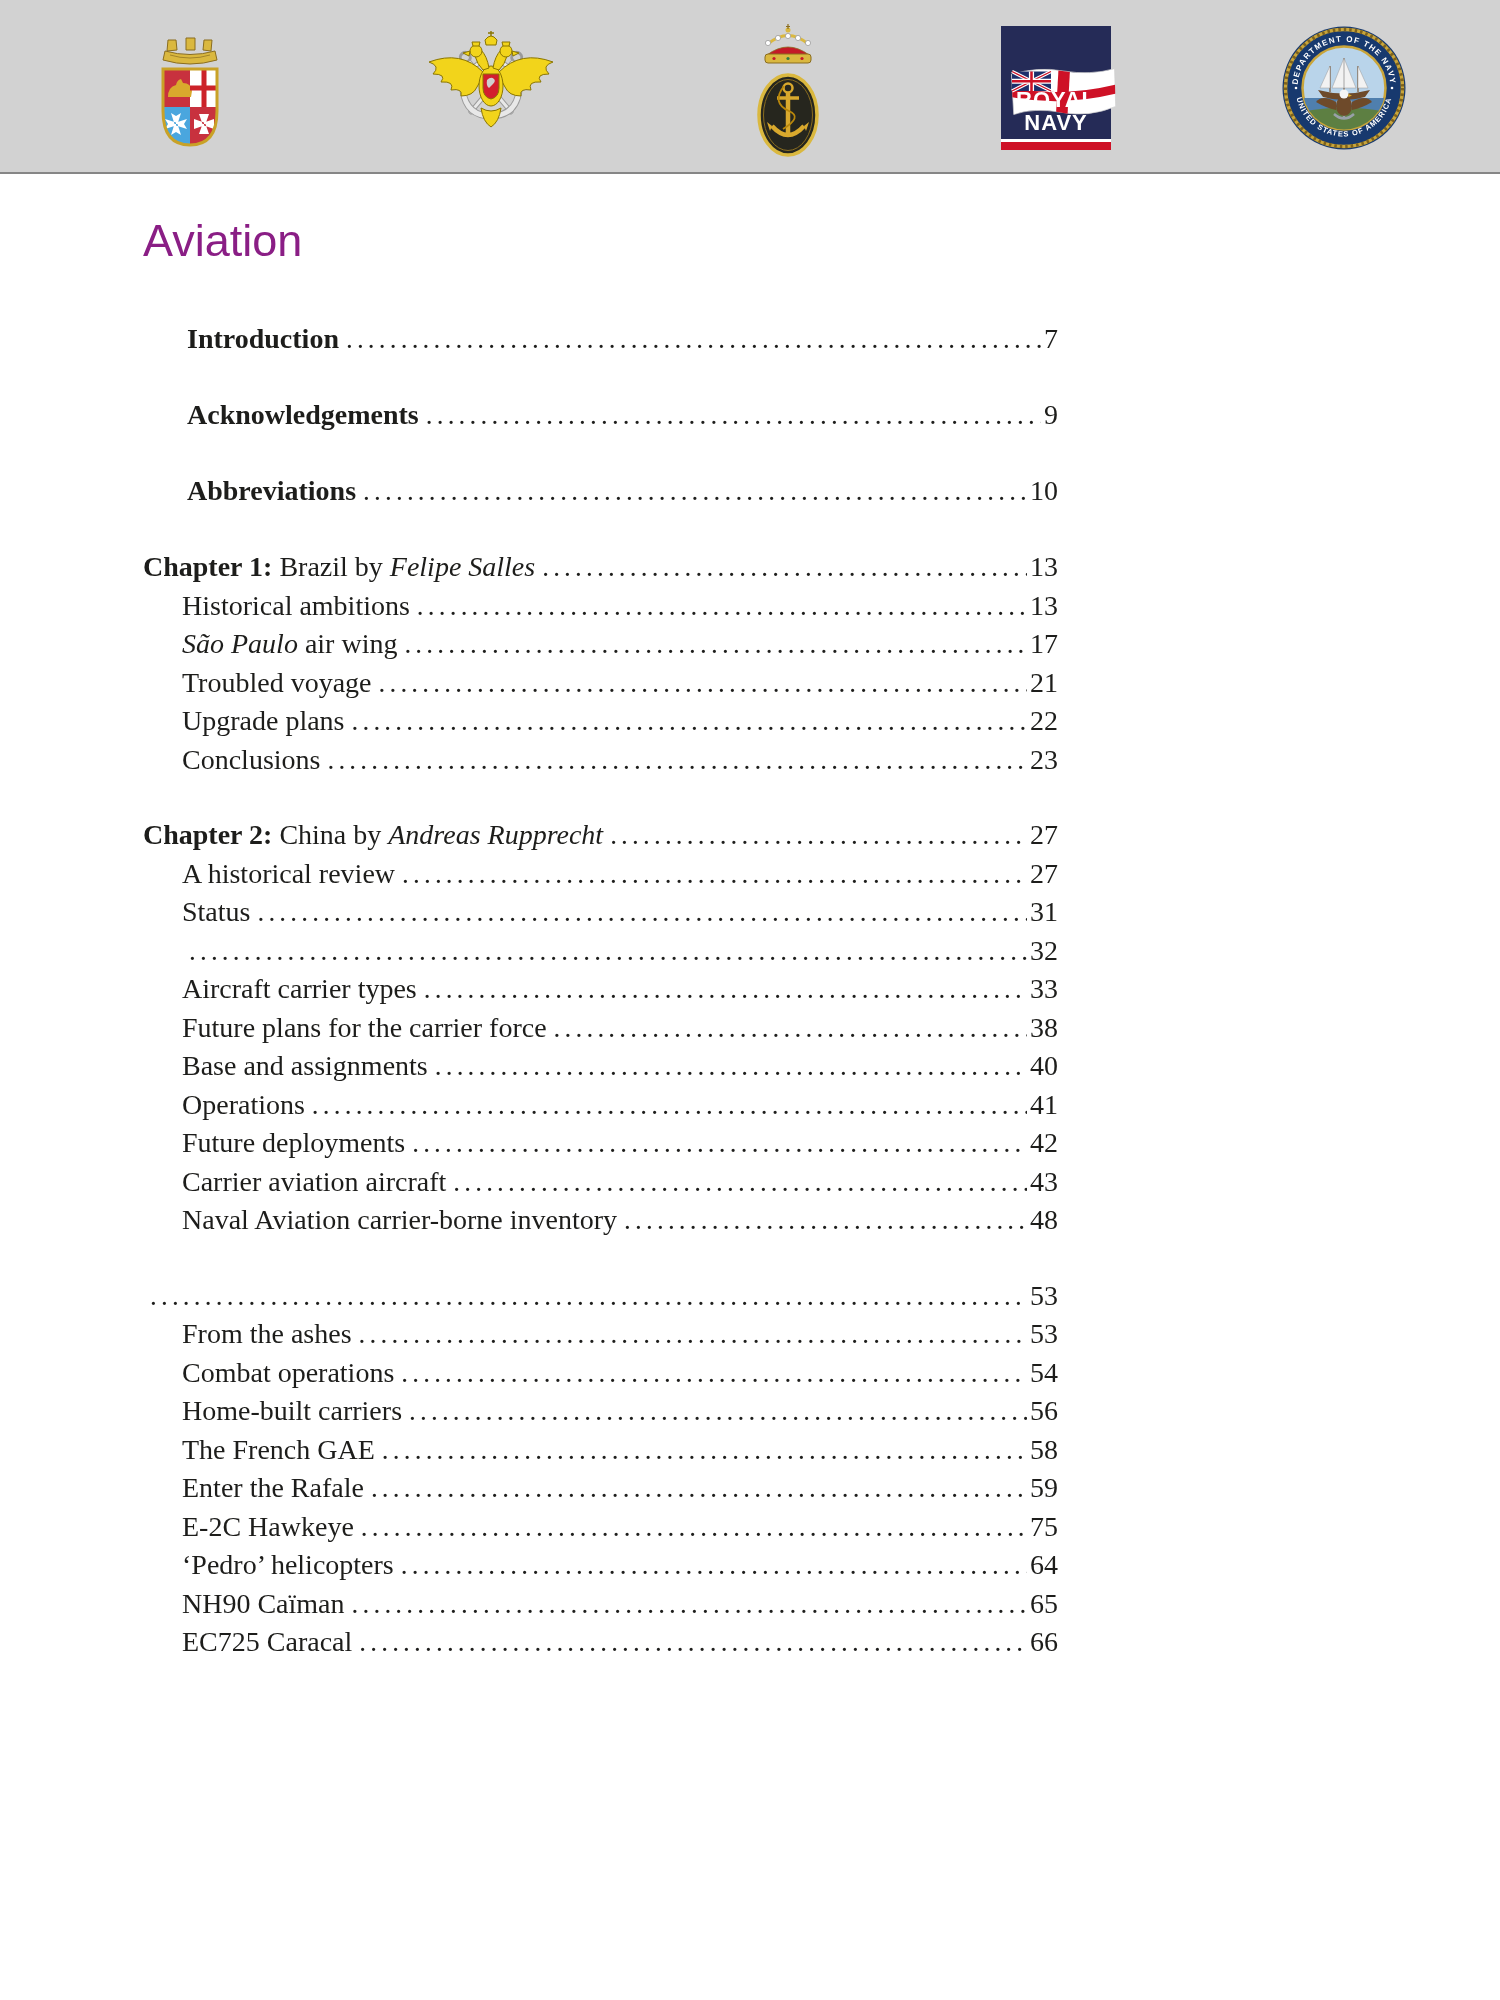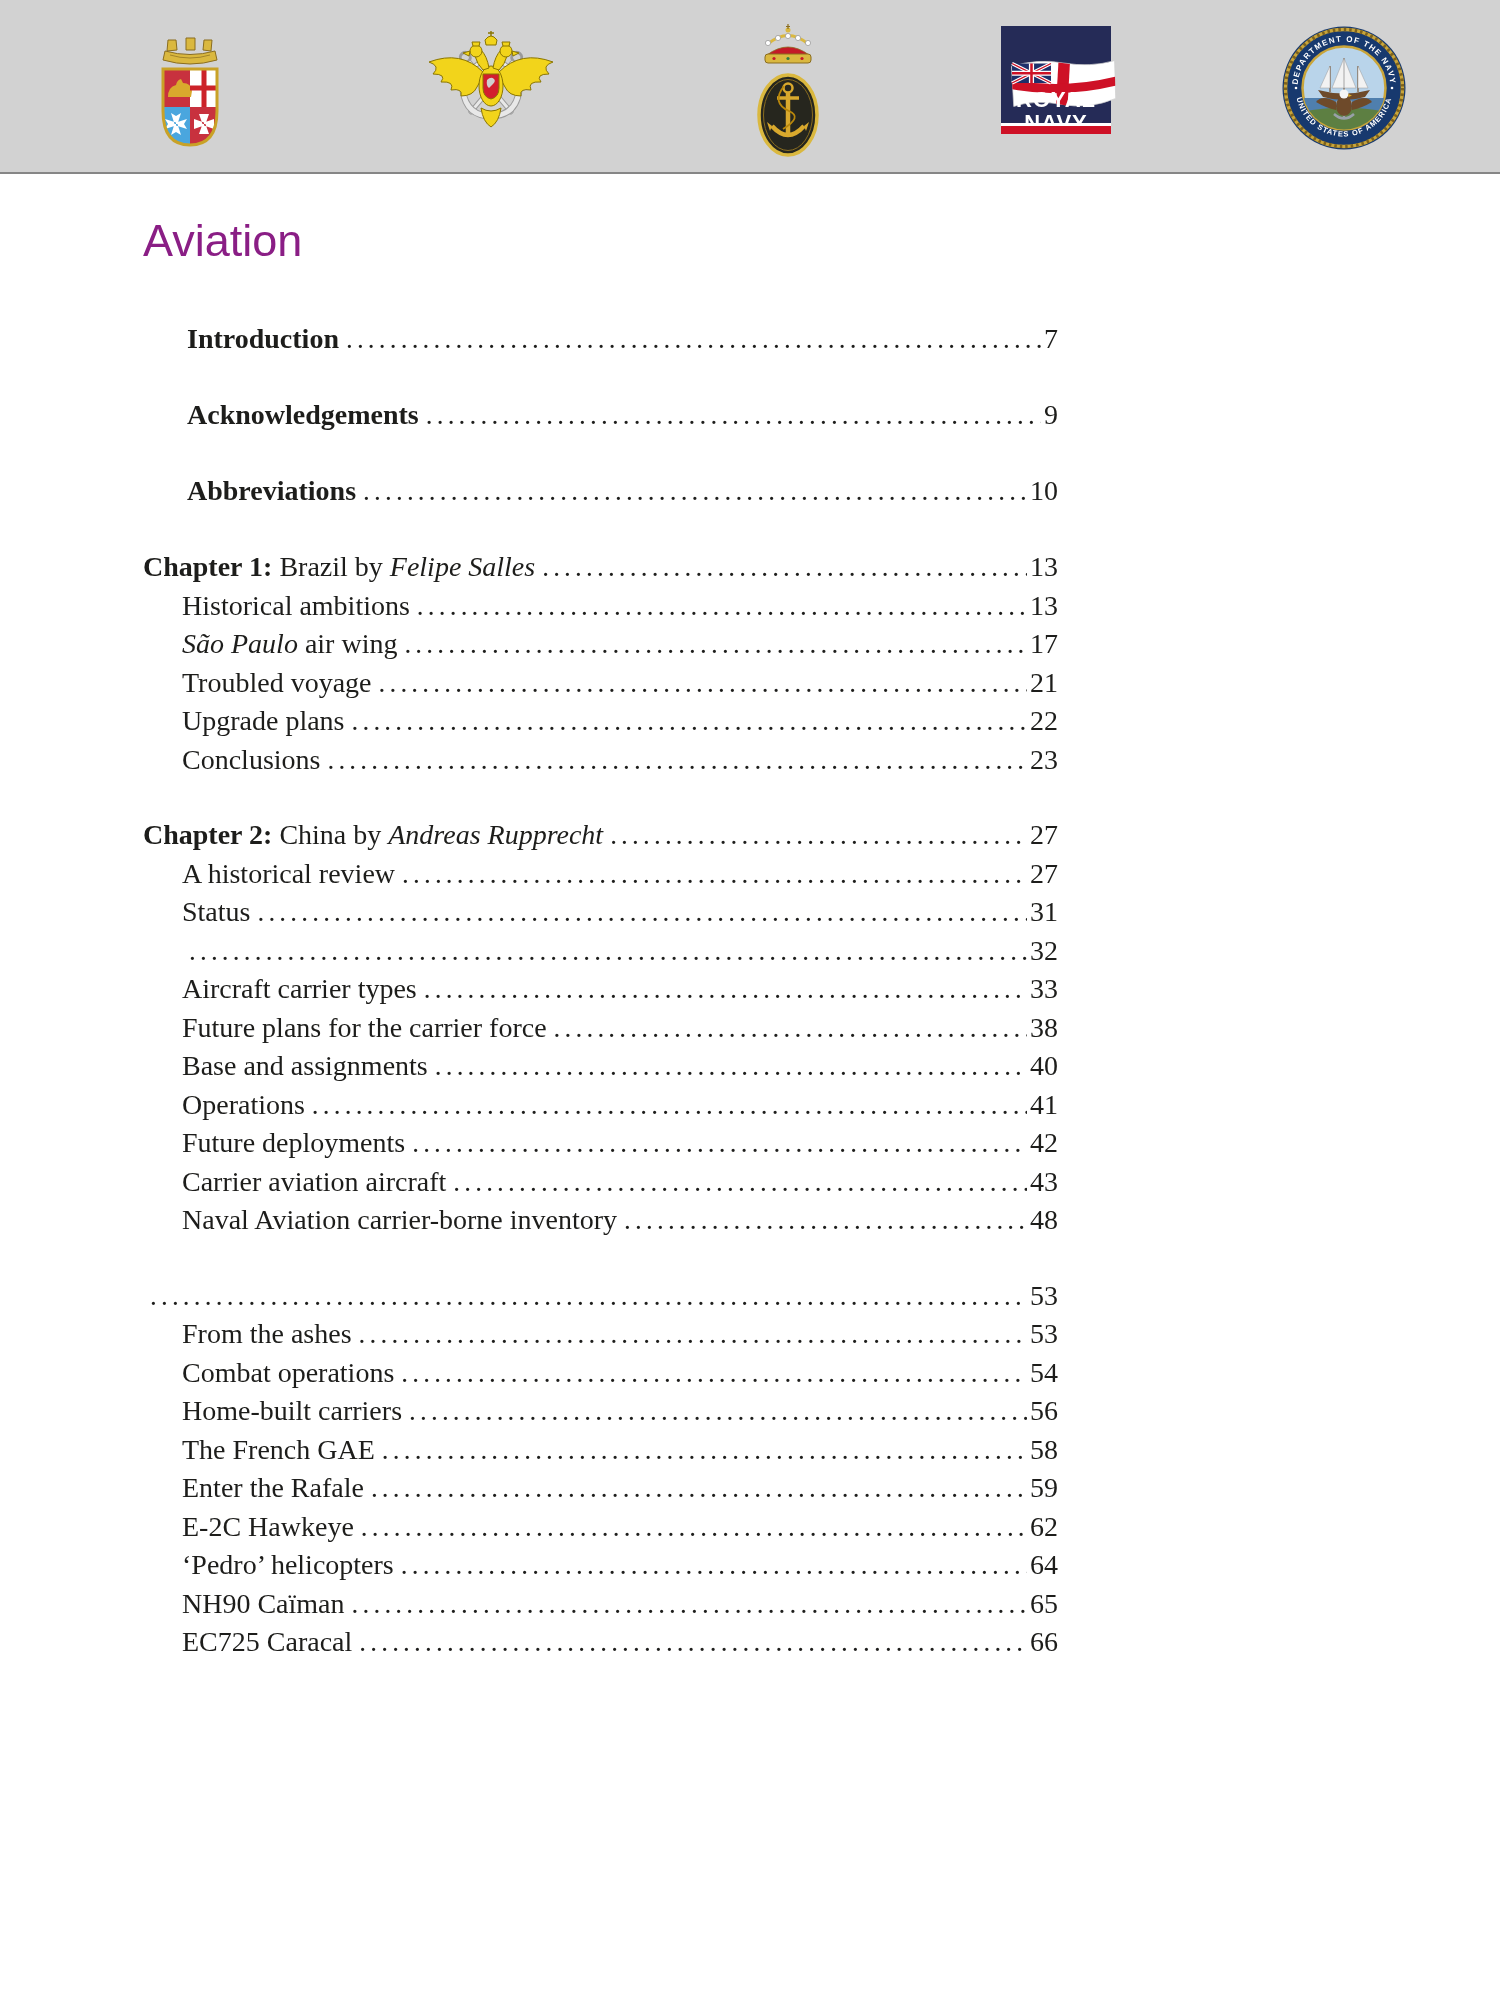--- a/index.html
+++ b/index.html
@@ -10,21 +10,21 @@
   
   .band{
     position:absolute;left:0;top:0;width:1500px;height:172px;
     background:#d2d2d2;border-bottom:2px solid #868686;
   }
   .logo{position:absolute;}
   .logo svg{display:block;width:100%;height:100%;}
   .logo-it{left:145px;top:26px;width:90px;height:124px;}
   .logo-ru{left:410px;top:30px;width:162px;height:112px;}
   .logo-es{left:753px;top:24px;width:70px;height:134px;}
-  .logo-rn{left:1001px;top:26px;width:110px;height:108px;background:#252b57;}
+  .logo-rn{left:1001px;top:26px;width:110px;height:124px;background:#252b57;}
   .logo-us{left:1282px;top:26px;width:124px;height:124px;}
   .rn-flag{position:absolute;left:7px;top:7px;width:96px;height:52px;}
   .rn-text{
     position:absolute;top:62px;left:0;width:100%;text-align:center;color:#ffffff;
     font-family:"Liberation Sans","DejaVu Sans",sans-serif;font-weight:bold;
     font-size:22px;line-height:23px;letter-spacing:1px;
   }
   .rn-gap{position:absolute;bottom:8px;left:0;width:100%;height:3px;background:#ffffff;}
   .rn-stripe{position:absolute;bottom:0;left:0;width:100%;height:8px;background:#ce1126;}
   
@@ -338,21 +338,21 @@
         <span class="toc-page">58</span>
       </div>
       <div class="toc-row sub">
         <span class="toc-label"><span class="seg-regular">Enter the Rafale</span></span>
         <span class="leader"></span>
         <span class="toc-page">59</span>
       </div>
       <div class="toc-row sub">
         <span class="toc-label"><span class="seg-regular">E-2C Hawkeye</span></span>
         <span class="leader"></span>
-        <span class="toc-page">62</span>
+        <span class="toc-page">75</span>
       </div>
       <div class="toc-row sub">
         <span class="toc-label"><span class="seg-regular">‘Pedro’ helicopters</span></span>
         <span class="leader"></span>
         <span class="toc-page">64</span>
       </div>
       <div class="toc-row sub">
         <span class="toc-label"><span class="seg-regular">NH90 Caïman</span></span>
         <span class="leader"></span>
         <span class="toc-page">65</span>

